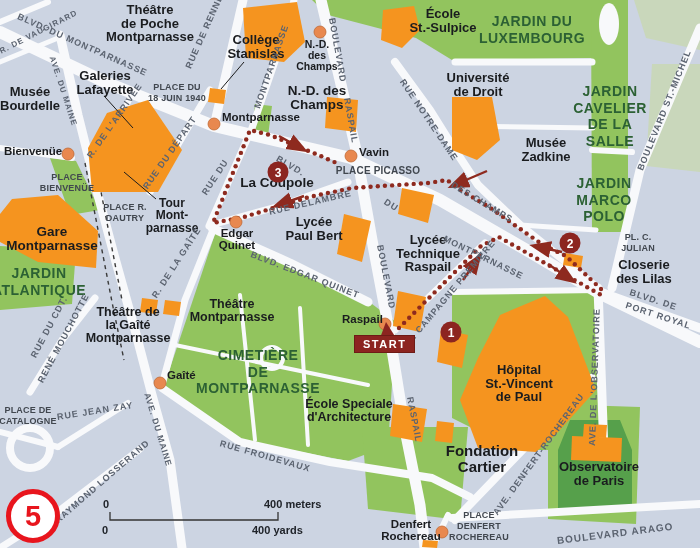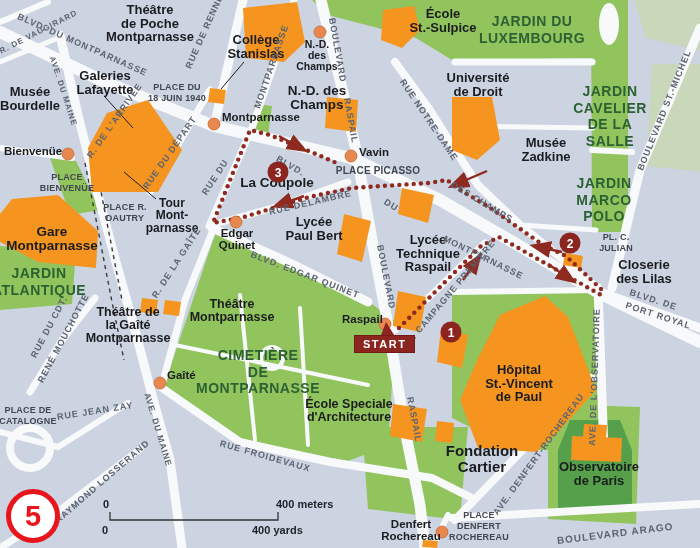--- a/index.html
+++ b/index.html
@@ -317,21 +317,21 @@
       <div class="park" style="left: 258px; top: 347px;">CIMETIÈRE
 DE
 MONTPARNASSE</div>
       <div class="place" style="left: 177px; top: 82px;">PLACE DU
 18 JUIN 1940</div>
       <div class="place" style="left: 67px; top: 172px;">PLACE
 BIENVENÜE</div>
       <div class="place" style="left: 125px; top: 202px;">PLACE R.
 DAUTRY</div>
       <div class="place" style="left: 378px; top: 165px; font-size: 10px;">PLACE PICASSO</div>
-      <div class="place" style="left: 616px; top: 232px;">PL. C.
+      <div class="place" style="left: 638px; top: 232px;">PL. C.
 JULIAN</div>
       <div class="place" style="left: 479px; top: 510px;">PLACE
 DENFERT
 ROCHEREAU</div>
       <div class="place" style="left: 28px; top: 405px;">PLACE DE
 CATALOGNE</div>
       <div class="street" style="left: 18px; top: 11px; transform: rotate(24deg);">BLVD. DU MONTPARNASSE</div>
       <div class="street" style="left: 0px; top: 47px; font-size: 8px; transform: rotate(-27deg);">R. DE VAUGIRARD</div>
       <div class="street" style="left: 52px; top: 52px; font-size: 8px; transform: rotate(72deg);">AVE. DU MAINE</div>
       <div class="street" style="left: 188px; top: 63px; transform: rotate(-66deg);">RUE DE RENNES</div>
@@ -369,16 +369,16 @@
       <div class="stop-circle" style="left: 451px; top: 332px;">1</div>
       <div class="stop-circle" style="left: 570px; top: 243px;">2</div>
       <div class="stop-circle" style="left: 278px; top: 172px;">3</div>
     </div>
 
   <div id="start-badge">START</div>
 
   <div id="badge5">5</div>
 
   <div class="scale-txt" style="left:103px;top:498px;">0</div>
-  <div class="scale-txt" style="left:276px;top:498px;">400 meters</div>
+  <div class="scale-txt" style="left:264px;top:498px;">400 meters</div>
   <div class="scale-txt" style="left:102px;top:524px;">0</div>
   <div class="scale-txt" style="left:252px;top:524px;">400 yards</div>
 </div>
 
 </body></html>

